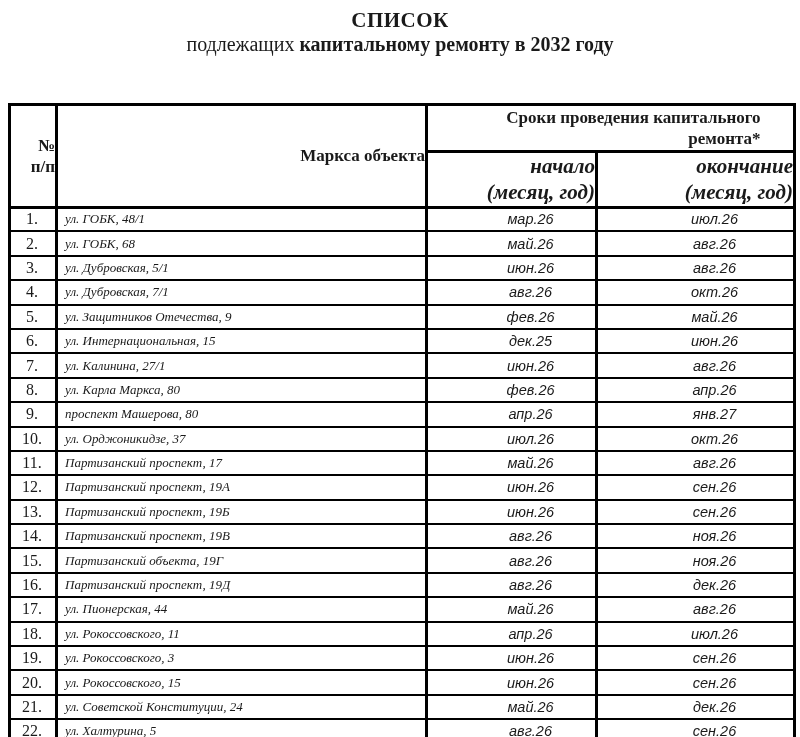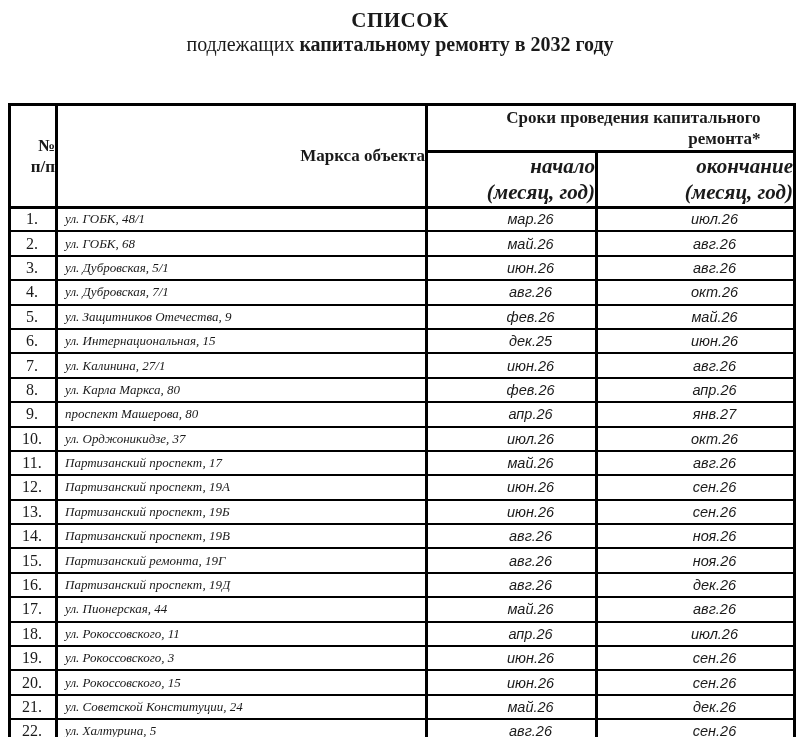--- a/index.html
+++ b/index.html
@@ -220,21 +220,21 @@
 
   <tr>
     <td class="c-num thick-r">14.</td>
     <td class="c-addr thick-r">Партизанский проспект, 19В</td>
     <td class="c-date thick-r">авг.26</td>
     <td class="c-date">ноя.26</td>
   </tr>
 
   <tr>
     <td class="c-num thick-r">15.</td>
-    <td class="c-addr thick-r">Партизанский ремонта, 19Г</td>
+    <td class="c-addr thick-r">Партизанский объекта, 19Г</td>
     <td class="c-date thick-r">авг.26</td>
     <td class="c-date">ноя.26</td>
   </tr>
 
   <tr>
     <td class="c-num thick-r">16.</td>
     <td class="c-addr thick-r">Партизанский проспект, 19Д</td>
     <td class="c-date thick-r">авг.26</td>
     <td class="c-date">дек.26</td>
   </tr>

